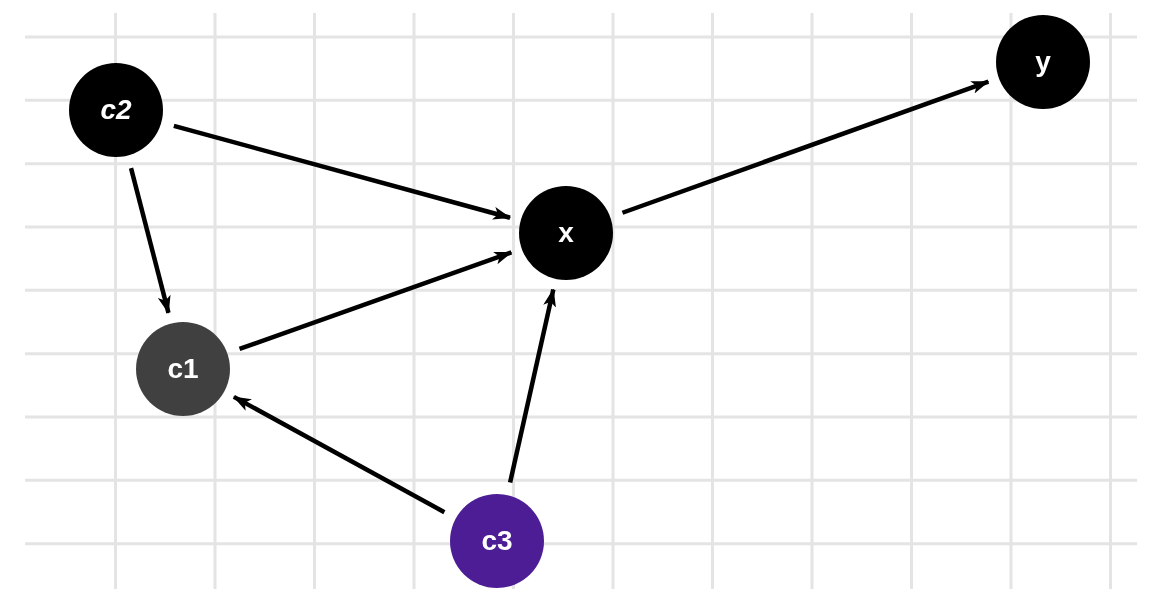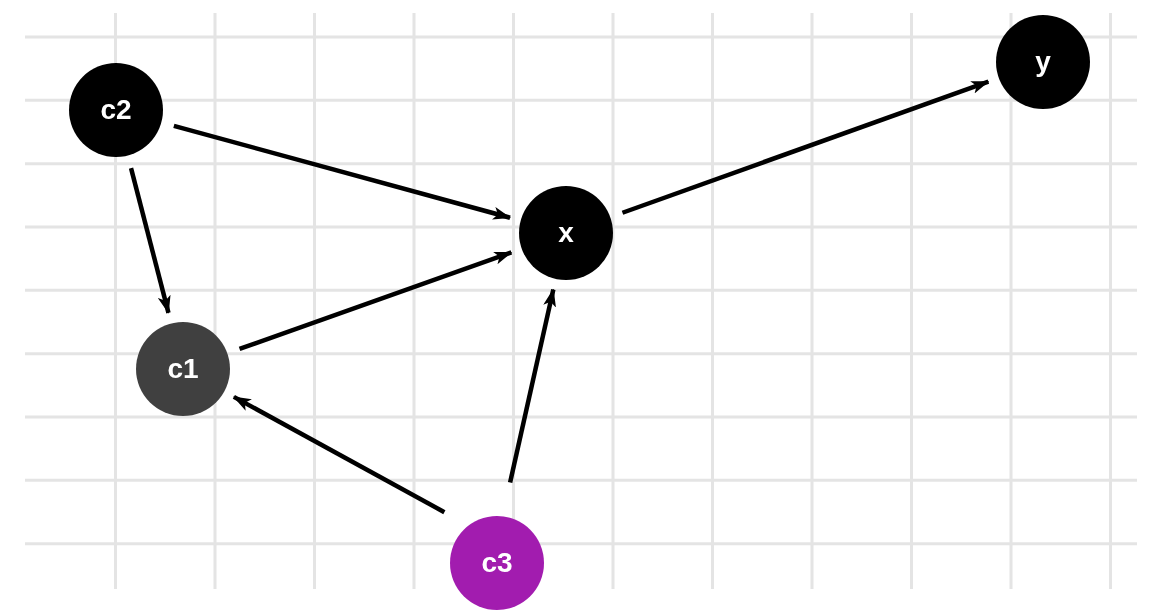--- a/index.html
+++ b/index.html
@@ -65,27 +65,27 @@
       <g>
         <line x1="173.87691592621343" y1="125.819690353165" x2="510.05231460466035" y2="217.70763265860717" stroke="#000000" stroke-width="4.5" marker-end="url(#arrowhead)"></line>
         <line x1="131.02659372354606" y1="168.08787722982728" x2="168.4742927339055" y2="312.8483853445003" stroke="#000000" stroke-width="4.5" marker-end="url(#arrowhead)"></line>
         <line x1="239.5411608165506" y1="348.9227209633136" x2="511.34354454400113" y2="252.40803640213016" stroke="#000000" stroke-width="4.5" marker-end="url(#arrowhead)"></line>
         <line x1="444.37758626581507" y1="512.1749835596185" x2="233.86833327637876" y2="396.8641825590355" stroke="#000000" stroke-width="4.5" marker-end="url(#arrowhead)"></line>
         <line x1="510.11644594883586" y1="482.45122677910945" x2="553.3207689161253" y2="289.59714744686084" stroke="#000000" stroke-width="4.5" marker-end="url(#arrowhead)"></line>
         <line x1="622.4803642493683" y1="212.75232225022646" x2="988.402314558944" y2="81.57275515811443" stroke="#000000" stroke-width="4.5" marker-end="url(#arrowhead)"></line>
       </g>
     </svg>
 
-  <div class="node" style="left: 116px; top: 110px; width: 94px; height: 94px; background: rgb(0, 0, 0); color: rgb(255, 255, 255);">
+  <div class="node" style="left: 116px; top: 110px; width: 94px; height: 94px; background: rgb(0, 0, 0); color: rgb(255, 255, 255); font-style: italic;">
     <span>c2</span>
   </div>
   <div class="node" style="left: 183px; top: 369px; width: 94px; height: 94px; background: #404040; color: rgb(255, 255, 255);">
     <span>c1</span>
   </div>
-  <div class="node" style="left: 497px; top: 563px; width: 94px; height: 94px; background: #a21caf; color: rgb(255, 255, 255);">
+  <div class="node" style="left: 497px; top: 541px; width: 94px; height: 94px; background: #4c1d95; color: rgb(255, 255, 255);">
     <span>c3</span>
   </div>
   <div class="node" style="left: 566px; top: 233px; width: 94px; height: 94px; background: rgb(0, 0, 0); color: rgb(255, 255, 255);">
     <span>x</span>
   </div>
   <div class="node" style="left: 1043px; top: 62px; width: 94px; height: 94px; background: rgb(0, 0, 0); color: rgb(255, 255, 255);">
     <span>y</span>
   </div>
 </div>
 

